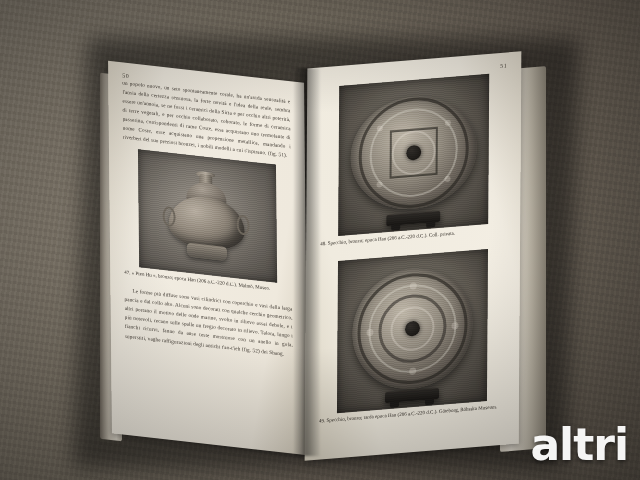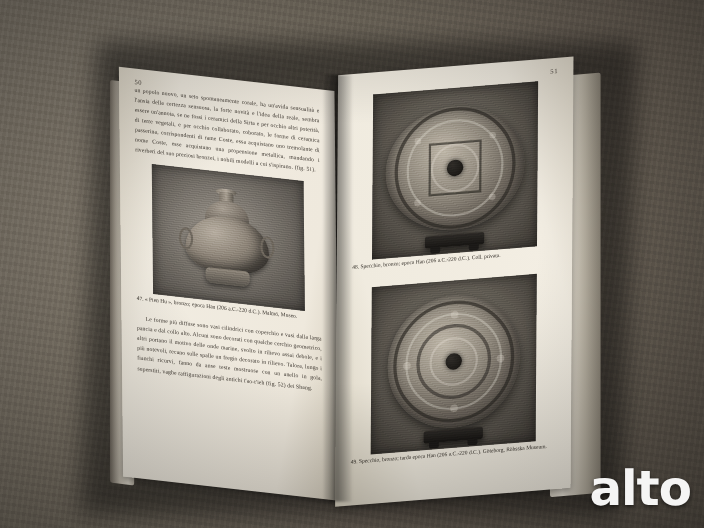--- a/index.html
+++ b/index.html
@@ -297,14 +297,14 @@
 
         <div class="caption">49. Specchio, bronzo; tarda epoca Han (206 a.C.-220 d.C.). Göteborg, Röhsska Museum.</div>
       </div>
     </div>
 
     <div class="gutter"></div>
   </div>
 
   <div class="vignette"></div>
 
-  <div class="watermark">alto</div>
+  <div class="watermark">altri</div>
 </div>
 
 </body></html>

